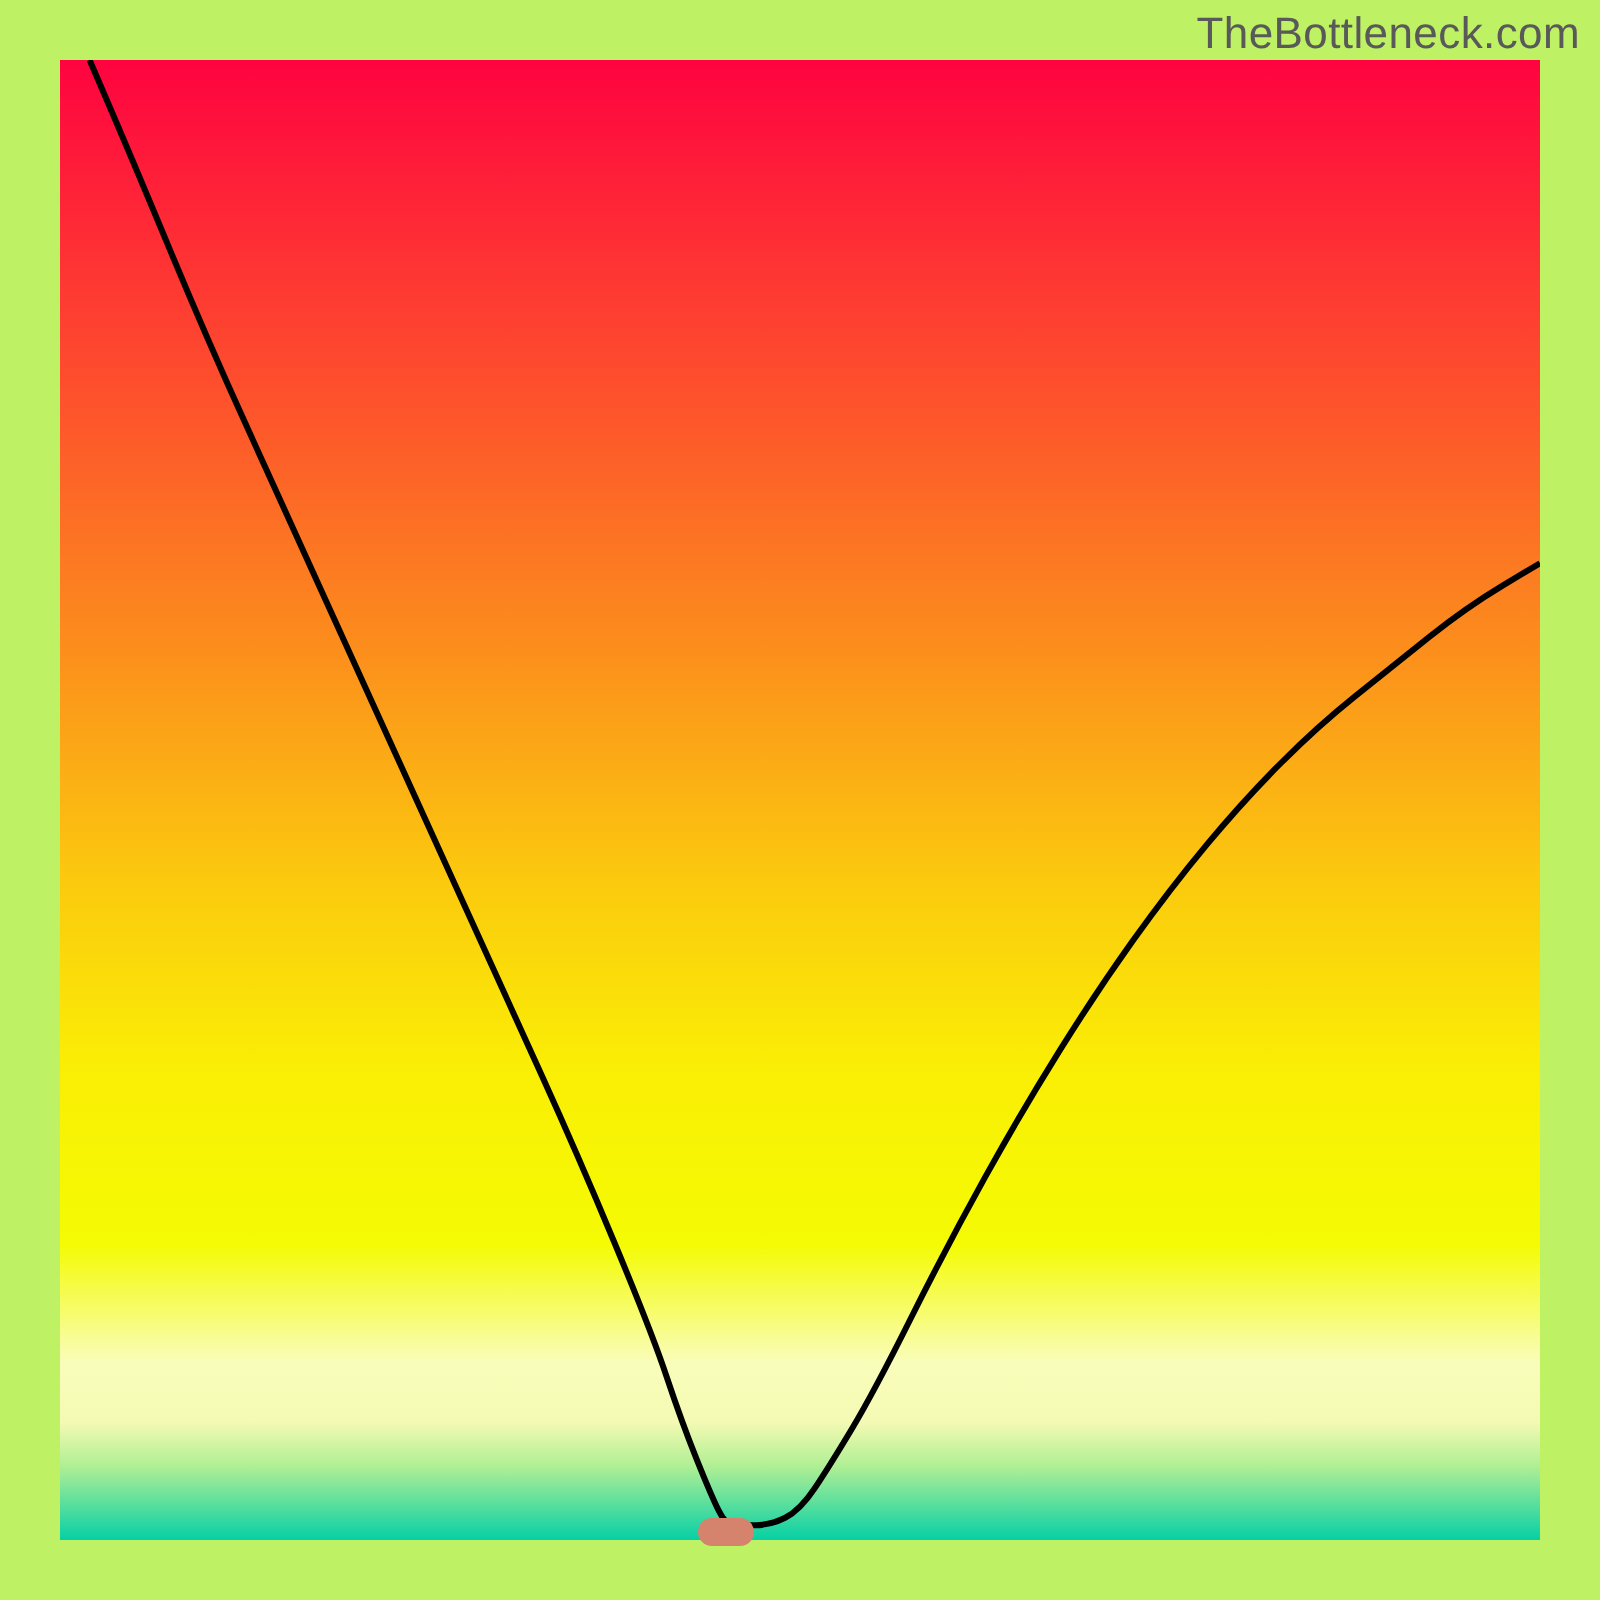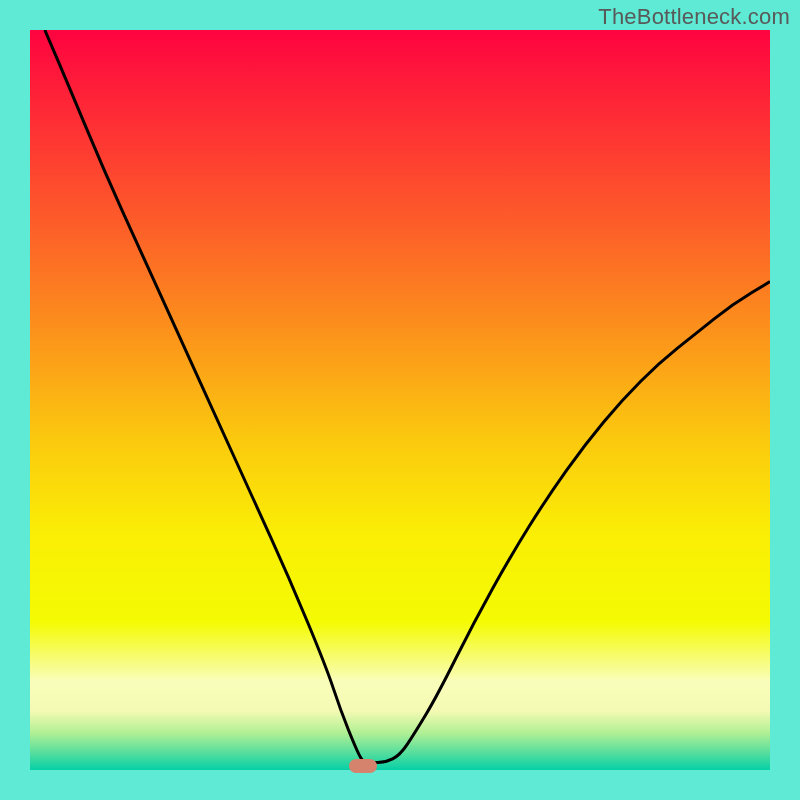--- a/index.html
+++ b/index.html
@@ -8,21 +8,21 @@
     width: 800px;
     height: 800px;
     background: #000;
     overflow: hidden;
     font-family: Arial, Helvetica, sans-serif;
   }
   .frame {
     position: relative;
     width: 800px;
     height: 800px;
-    background: #5eead4;
+    background: #bef264;
   }
   .watermark {
     position: absolute;
     top: 4px;
     right: 10px;
     color: #595959;
     font-size: 22px;
     font-weight: 400;
     letter-spacing: 0.2px;
     z-index: 5;

